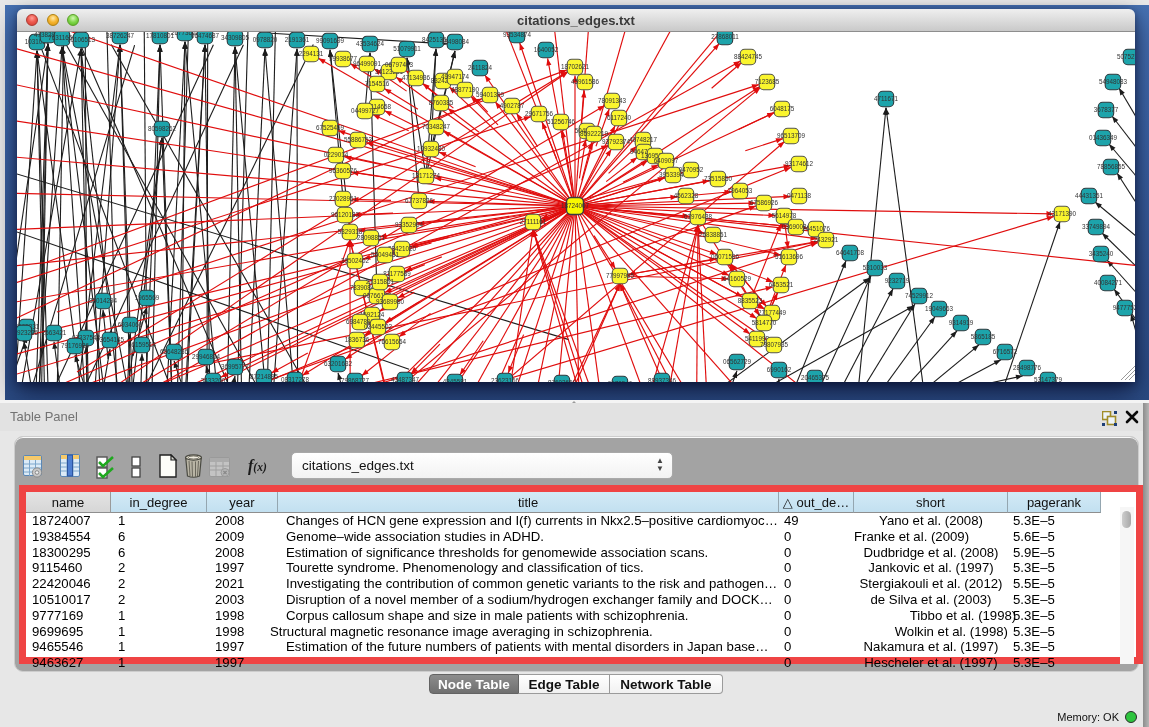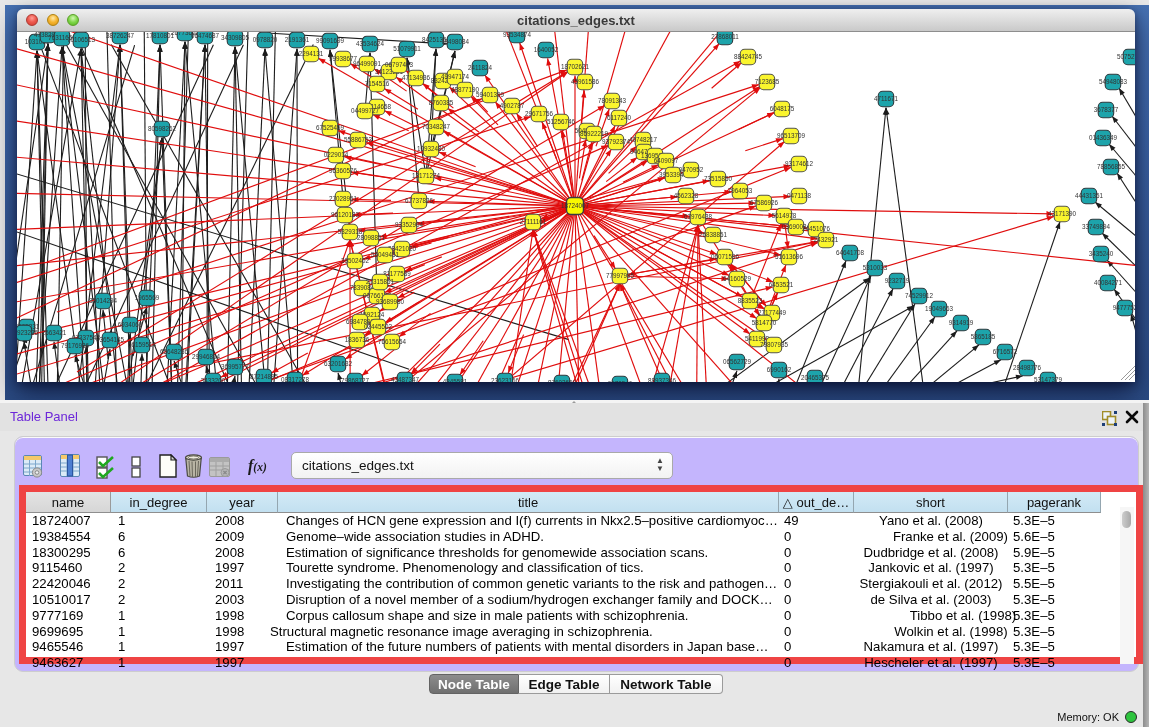--- a/index.html
+++ b/index.html
@@ -10,23 +10,23 @@
 #tbar .title{position:absolute;left:0;right:0;top:4px;text-align:center;font-size:13px;font-weight:bold;color:#3a3a3a}
 .tl{position:absolute;top:5px;width:12px;height:12px;border-radius:50%}
 #tl1{left:9px;background:radial-gradient(circle at 50% 32%,#ff9d96 0%,#ee5b50 45%,#d33a30 100%);border:1px solid #ad3a32}
 #tl2{left:29.5px;background:radial-gradient(circle at 50% 32%,#ffe9a8 0%,#f5b32c 50%,#d99416 100%);border:1px solid #b0820f}
 #tl3{left:50px;background:radial-gradient(circle at 50% 32%,#d2f7b2 0%,#7ed648 50%,#53b21e 100%);border:1px solid #5ba028}
 #cnv{position:absolute;left:0;top:23px;width:1118px;height:350px;background:#fff;overflow:hidden}
 
 #divider{position:absolute;left:0;top:400px;width:1149px;height:3px;background:#f4f4f4}
 #panel{position:absolute;left:0;top:403px;width:1149px;height:324px;background:#e7e7e7}
 #phead{position:absolute;left:0;top:0;width:1149px;height:28px;background:#e2e2e2}
-#phead .t{position:absolute;left:10px;top:6px;font-size:13px;color:#6d28d9}
+#phead .t{position:absolute;left:10px;top:6px;font-size:13px;color:#737373}
 #fico{position:absolute;left:1102px;top:8px;width:15px;height:15px}
-#box{position:absolute;left:14px;top:33px;width:1125px;height:236px;background:#c4b5fd;border:1px solid #cdcdcd;border-radius:9px;box-shadow:inset 0 1px 0 #fafafa}
+#box{position:absolute;left:14px;top:33px;width:1125px;height:236px;background:#a3a3a3;border:1px solid #cdcdcd;border-radius:9px;box-shadow:inset 0 1px 0 #fafafa}
 
 #tools{position:absolute;left:0px;top:3px;height:28px;width:1100px}
 #combo{position:absolute;left:276px;top:12px;width:382px;height:27px;background:linear-gradient(180deg,#ffffff,#f2f2f2);border:1px solid #a9a9a9;border-radius:5px;font-size:13.5px;color:#111;line-height:25px;padding-left:10px}
 #combo .ar{position:absolute;right:8px;top:4px;font-size:8px;color:#444;line-height:8px}
 
 #tbl{position:absolute;left:4px;top:48px;width:1124px;height:179px;background:#fff;border:7px solid #ef4444}
 .hr{position:absolute;left:0;top:0;height:21px;border-right:1px solid #94a6b0;background:linear-gradient(180deg,#d3eaf6,#c2e0f0);font-size:13px;color:#111;text-align:center;line-height:21px;border-bottom:1px solid #8e8e8e}
 .hr.gray{background:linear-gradient(180deg,#e4e4e4,#d6d6d6);border-right:1px solid #9a9a9a}
 .row{position:absolute;left:0;width:100%;height:16px;font-size:13.2px;color:#000;white-space:nowrap}
 .c{position:absolute;top:0;height:16px;line-height:16px;overflow:hidden}
@@ -1016,21 +1016,21 @@
             <span class="c" style="left:758px;width:60px">49</span>
             <span class="c" style="left:828px;width:154px;text-align:center">Yano et al. (2008)</span>
             <span class="c" style="left:987px;width:90px">5.3E–5</span>
           </div>
           <div class="row" style="top:36.8px">
             <span class="c" style="left:6px;width:80px">19384554</span>
             <span class="c" style="left:92px;width:60px">6</span>
             <span class="c" style="left:189px;width:60px">2009</span>
             <span class="c" style="left:260px;width:492px">Genome–wide association studies in ADHD.</span>
             <span class="c" style="left:758px;width:60px">0</span>
-            <span class="c" style="left:828px;width:154px;text-align:right">Franke et al. (2009)</span>
+            <span class="c" style="left:828px;width:154px;text-align:left">Franke et al. (2009)</span>
             <span class="c" style="left:987px;width:90px">5.6E–5</span>
           </div>
           <div class="row" style="top:52.6px">
             <span class="c" style="left:6px;width:80px">18300295</span>
             <span class="c" style="left:92px;width:60px">6</span>
             <span class="c" style="left:189px;width:60px">2008</span>
             <span class="c" style="left:260px;width:492px">Estimation of significance thresholds for genomewide association scans.</span>
             <span class="c" style="left:758px;width:60px">0</span>
             <span class="c" style="left:828px;width:154px;text-align:center">Dudbridge et al. (2008)</span>
             <span class="c" style="left:987px;width:90px">5.9E–5</span>
@@ -1040,21 +1040,21 @@
             <span class="c" style="left:92px;width:60px">2</span>
             <span class="c" style="left:189px;width:60px">1997</span>
             <span class="c" style="left:260px;width:492px">Tourette syndrome. Phenomenology and classification of tics.</span>
             <span class="c" style="left:758px;width:60px">0</span>
             <span class="c" style="left:828px;width:154px;text-align:center">Jankovic et al. (1997)</span>
             <span class="c" style="left:987px;width:90px">5.3E–5</span>
           </div>
           <div class="row" style="top:84.2px">
             <span class="c" style="left:6px;width:80px">22420046</span>
             <span class="c" style="left:92px;width:60px">2</span>
-            <span class="c" style="left:189px;width:60px">2011</span>
+            <span class="c" style="left:189px;width:60px">2021</span>
             <span class="c" style="left:260px;width:492px">Investigating the contribution of common genetic variants to the risk and pathogen…</span>
             <span class="c" style="left:758px;width:60px">0</span>
             <span class="c" style="left:828px;width:154px;text-align:center">Stergiakouli et al. (2012)</span>
             <span class="c" style="left:987px;width:90px">5.5E–5</span>
           </div>
           <div class="row" style="top:100.0px">
             <span class="c" style="left:6px;width:80px">10510017</span>
             <span class="c" style="left:92px;width:60px">2</span>
             <span class="c" style="left:189px;width:60px">2003</span>
             <span class="c" style="left:260px;width:492px">Disruption of a novel member of a sodium/hydrogen exchanger family and DOCK…</span>
@@ -1070,21 +1070,21 @@
             <span class="c" style="left:758px;width:60px">0</span>
             <span class="c" style="left:860px;width:154px;text-align:center">Tibbo et al. (1998)</span>
             <span class="c" style="left:987px;width:90px">5.3E–5</span>
           </div>
           <div class="row" style="top:131.6px">
             <span class="c" style="left:6px;width:80px">9699695</span>
             <span class="c" style="left:92px;width:60px">1</span>
             <span class="c" style="left:189px;width:60px">1998</span>
             <span class="c" style="left:244px;width:492px">Structural magnetic resonance image averaging in schizophrenia.</span>
             <span class="c" style="left:758px;width:60px">0</span>
-            <span class="c" style="left:848px;width:154px;text-align:center">Wolkin et al. (1998)</span>
+            <span class="c" style="left:828px;width:154px;text-align:right">Wolkin et al. (1998)</span>
             <span class="c" style="left:987px;width:90px">5.3E–5</span>
           </div>
           <div class="row" style="top:147.4px">
             <span class="c" style="left:6px;width:80px">9465546</span>
             <span class="c" style="left:92px;width:60px">1</span>
             <span class="c" style="left:189px;width:60px">1997</span>
             <span class="c" style="left:260px;width:492px">Estimation of the future numbers of patients with mental disorders in Japan base…</span>
             <span class="c" style="left:758px;width:60px">0</span>
             <span class="c" style="left:828px;width:154px;text-align:center">Nakamura et al. (1997)</span>
             <span class="c" style="left:987px;width:90px">5.3E–5</span>

